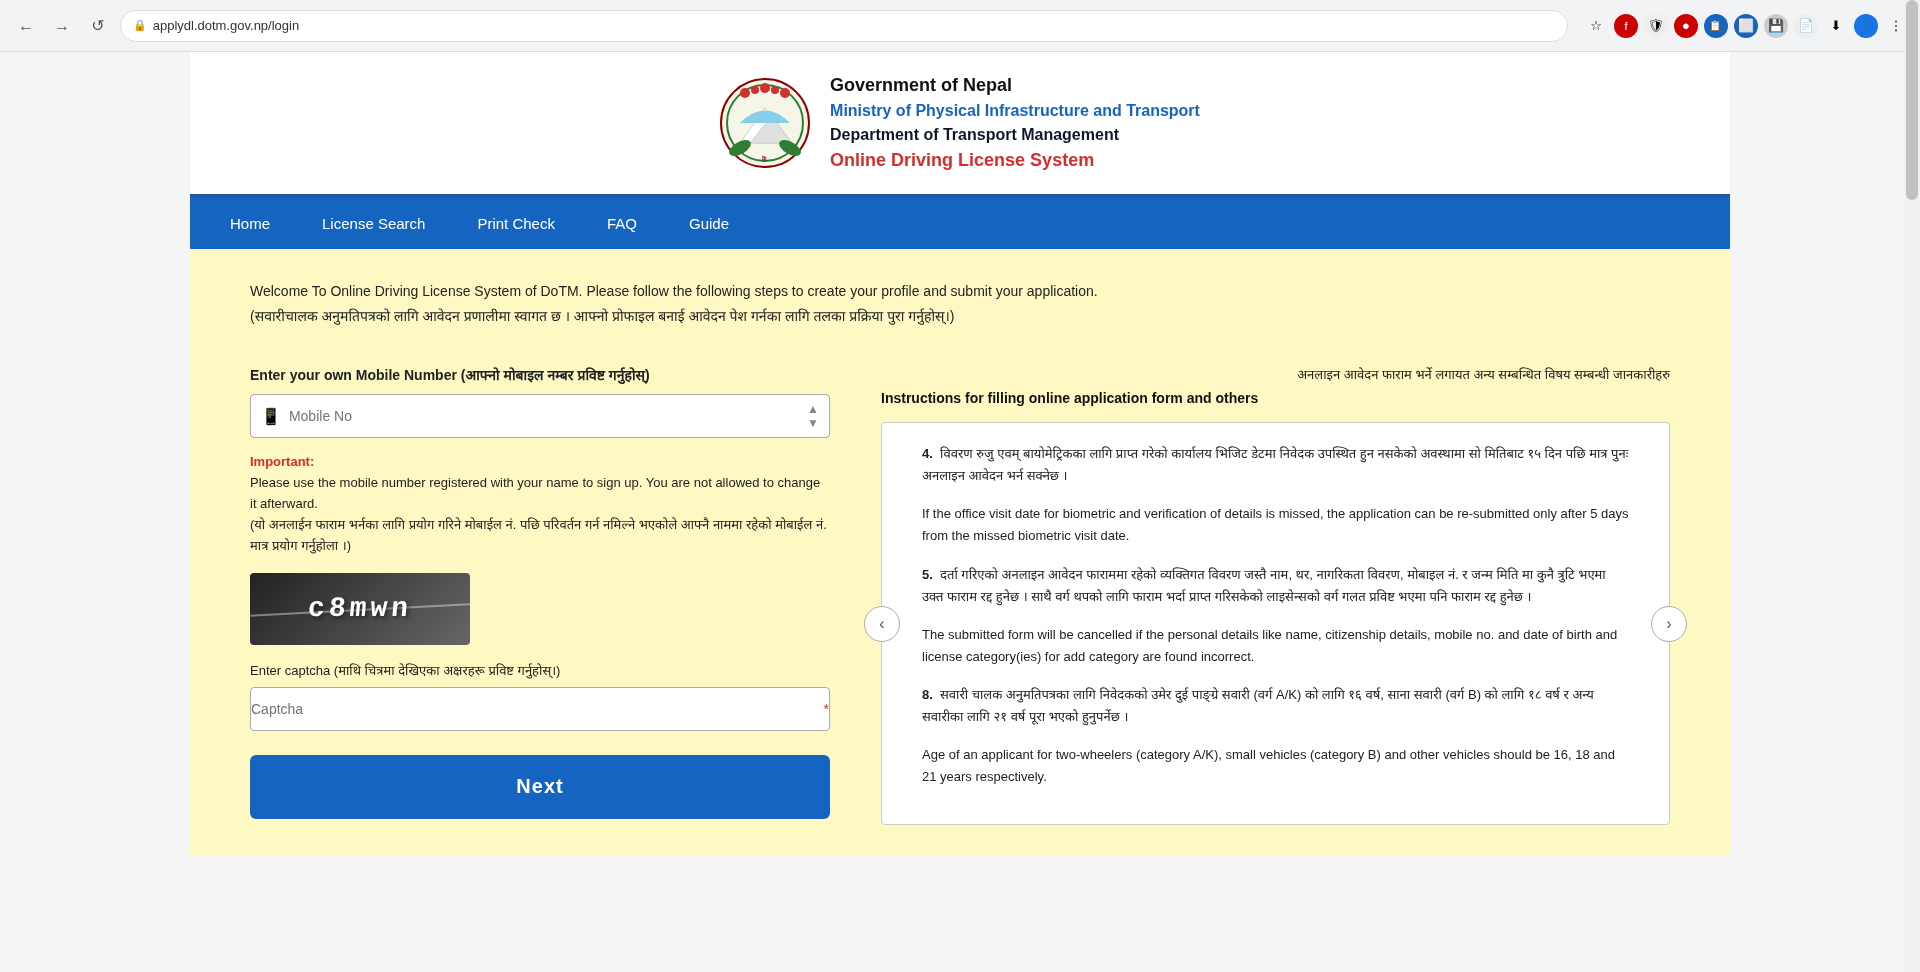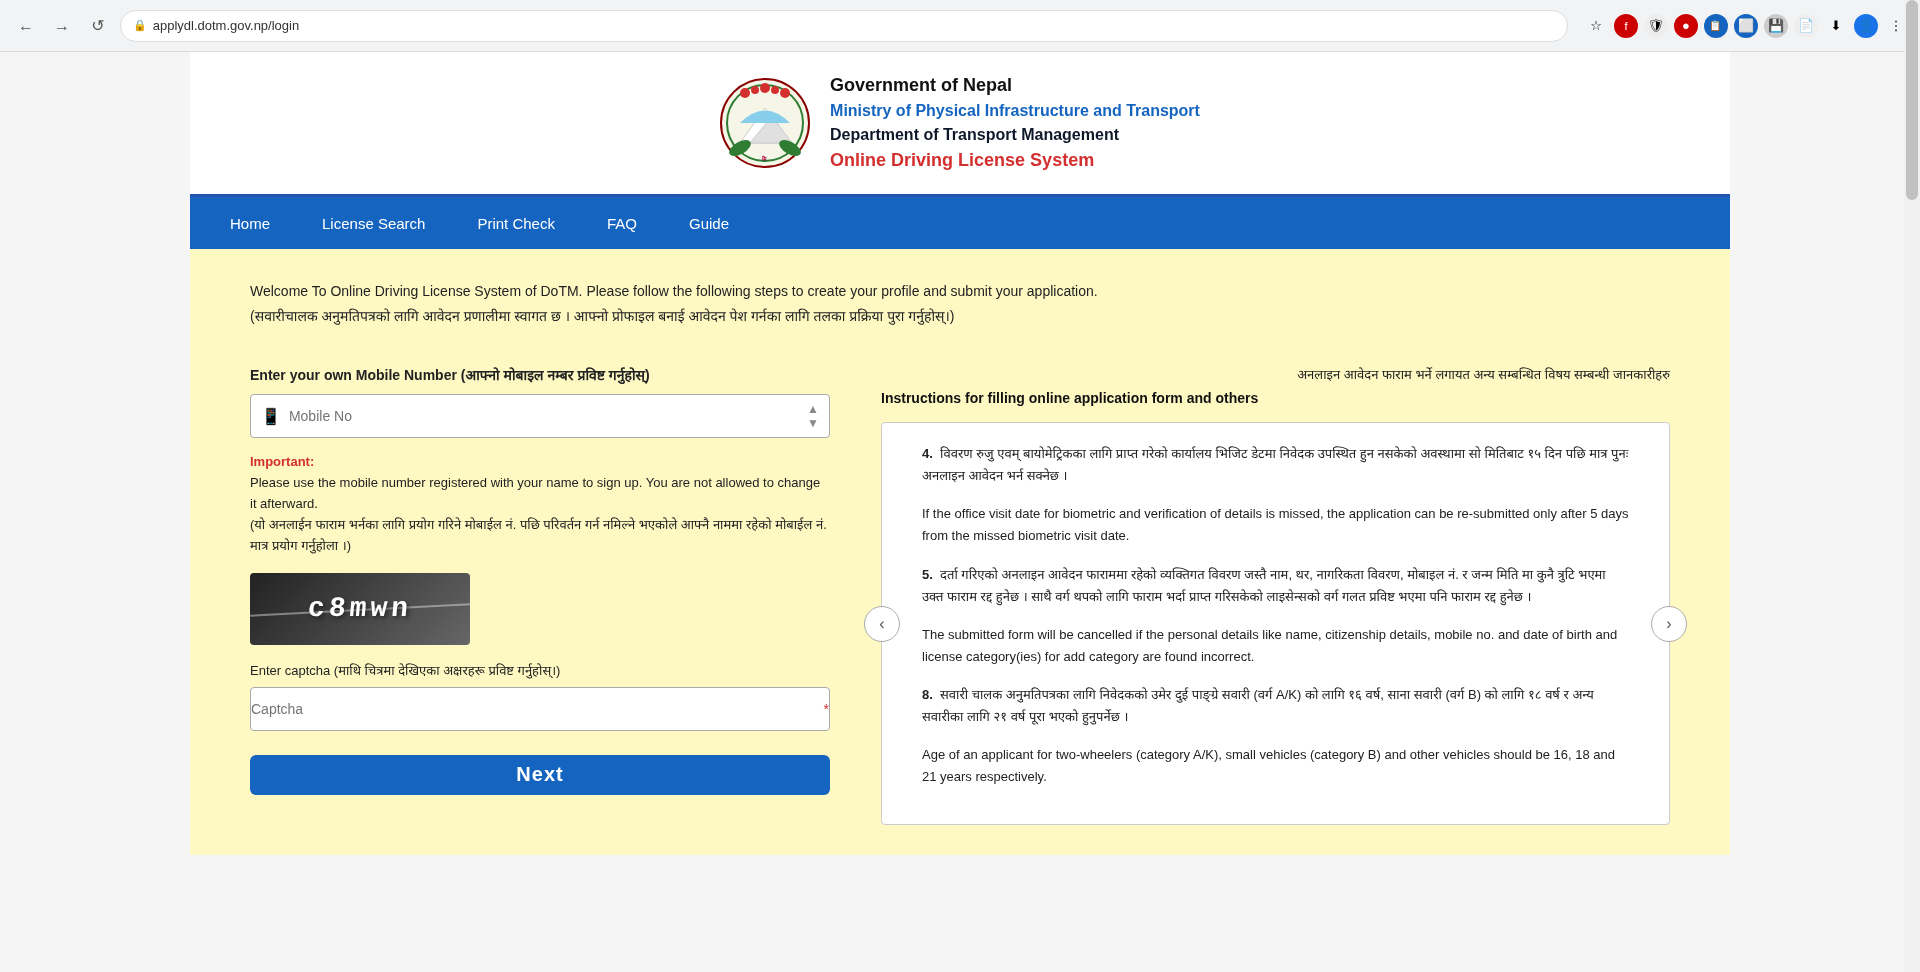--- a/index.html
+++ b/index.html
@@ -174,21 +174,21 @@
       margin-bottom: 24px;
     }
     .captcha-input-wrapper input {
       border: none; outline: none; flex: 1; font-size: 14px; color: #aaa;
     }
     .required-star { color: #d32f2f; font-size: 14px; }
 
     
     .next-btn {
       width: 100%;
-      height: 40px;
+      height: 64px;
       background: #1565c0;
       color: white;
       border: none;
       border-radius: 6px;
       font-size: 20px;
       font-weight: bold;
       cursor: pointer;
       letter-spacing: 1px;
     }
 

